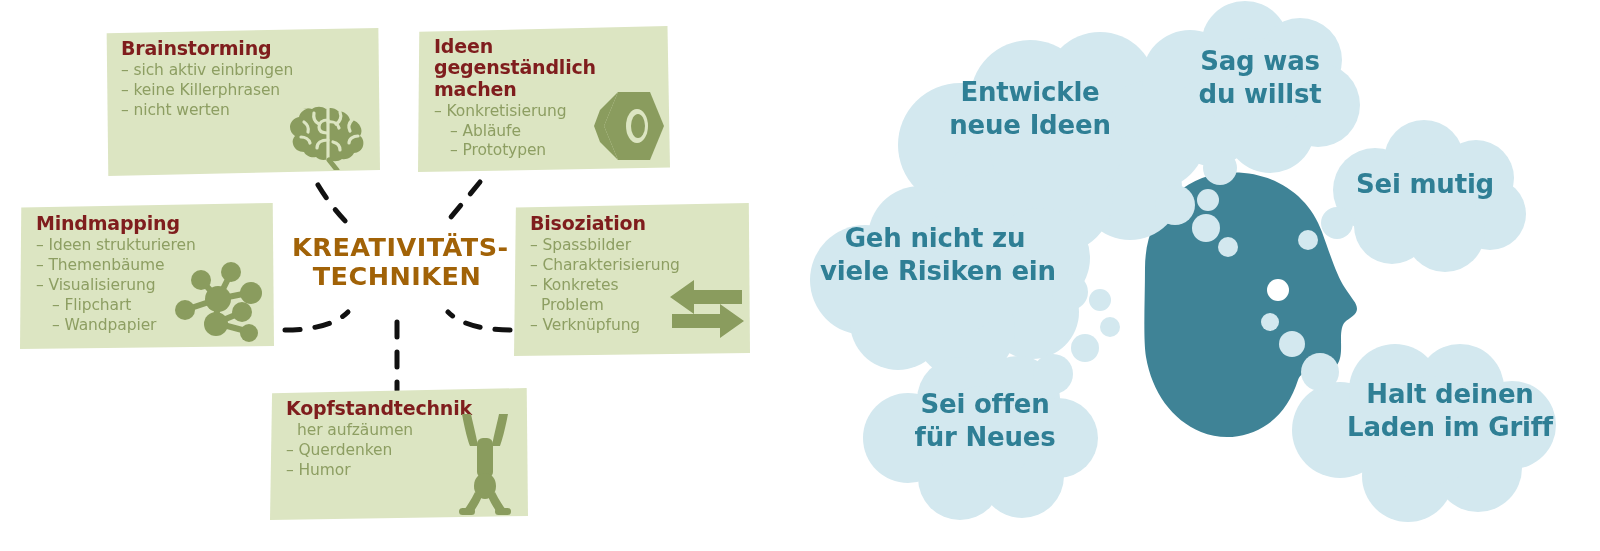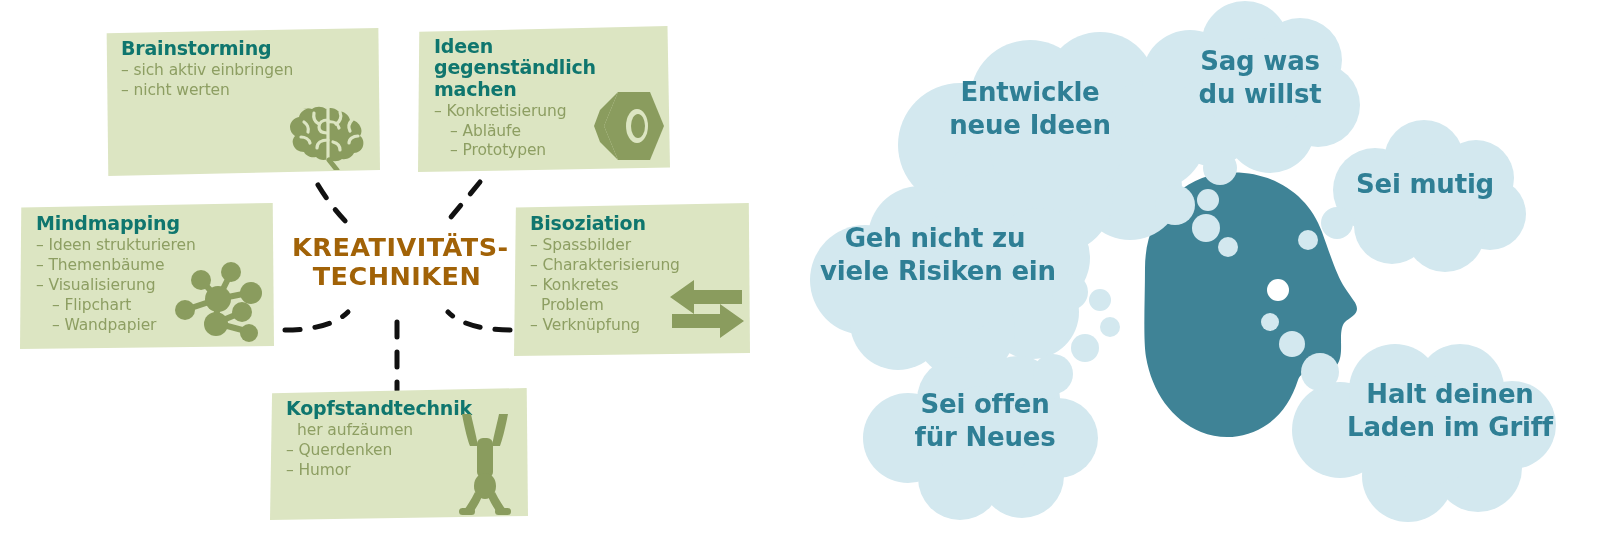--- a/index.html
+++ b/index.html
@@ -12,21 +12,21 @@
   #stage{position:relative;width:1600px;height:551px;}
 
   
   .card{
     position:absolute;
     background:#dce5c2;
     box-sizing:border-box;
     padding:10px 14px 10px 16px;
   }
   .card .card-title{
-    color:#0f766e;
+    color:#7f1d1d;
     font-weight:bold;
     font-size:19px;
     line-height:1.12;
     letter-spacing:-0.2px;
     margin-bottom:2px;
     font-family:"DejaVu Sans", sans-serif;
   }
   .card ul{
     list-style:none;
     margin:0;padding:0;
@@ -126,20 +126,21 @@
 
     <div id="center-title">
       <span>KREATIVITÄTS-</span>
       <span class="l2">TECHNIKEN</span>
     </div>
 
     <div class="card" id="card-brainstorming">
       <div class="card-title">Brainstorming</div>
       <ul>
         <li>– sich aktiv einbringen</li>
+        <li>– keine Killerphrasen</li>
         <li>– nicht werten</li>
       </ul>
       <svg class="card-icon" id="icon-brain" width="84" height="74" viewBox="0 0 84 74">
         <g fill="#8a9c5e">
           <path d="M24 12c-7 0-12 4-13 9-5 1-9 5-9 10 0 4 2 7 5 9-2 2-3 5-2 8 1 5 6 8 11 8 2 4 7 6 12 5 3 3 8 4 12 2 4 3 10 3 14 0 5 1 10-2 12-6 4 0 8-3 9-7 1-4 0-8-3-10 2-3 2-7 0-10-2-4-6-6-10-6-1-5-6-9-12-9-3-3-8-4-12-2-4-3-10-3-14 0-3-1-6-1-9 0z"></path>
         </g>
         <g fill="none" stroke="#dce5c2" stroke-width="3.2" stroke-linecap="round">
           <path d="M40 12v56"></path>
           <path d="M40 24c-6 0-9 3-9 7s3 6 8 6"></path>
           <path d="M40 44c-7 0-11 3-11 8"></path>

